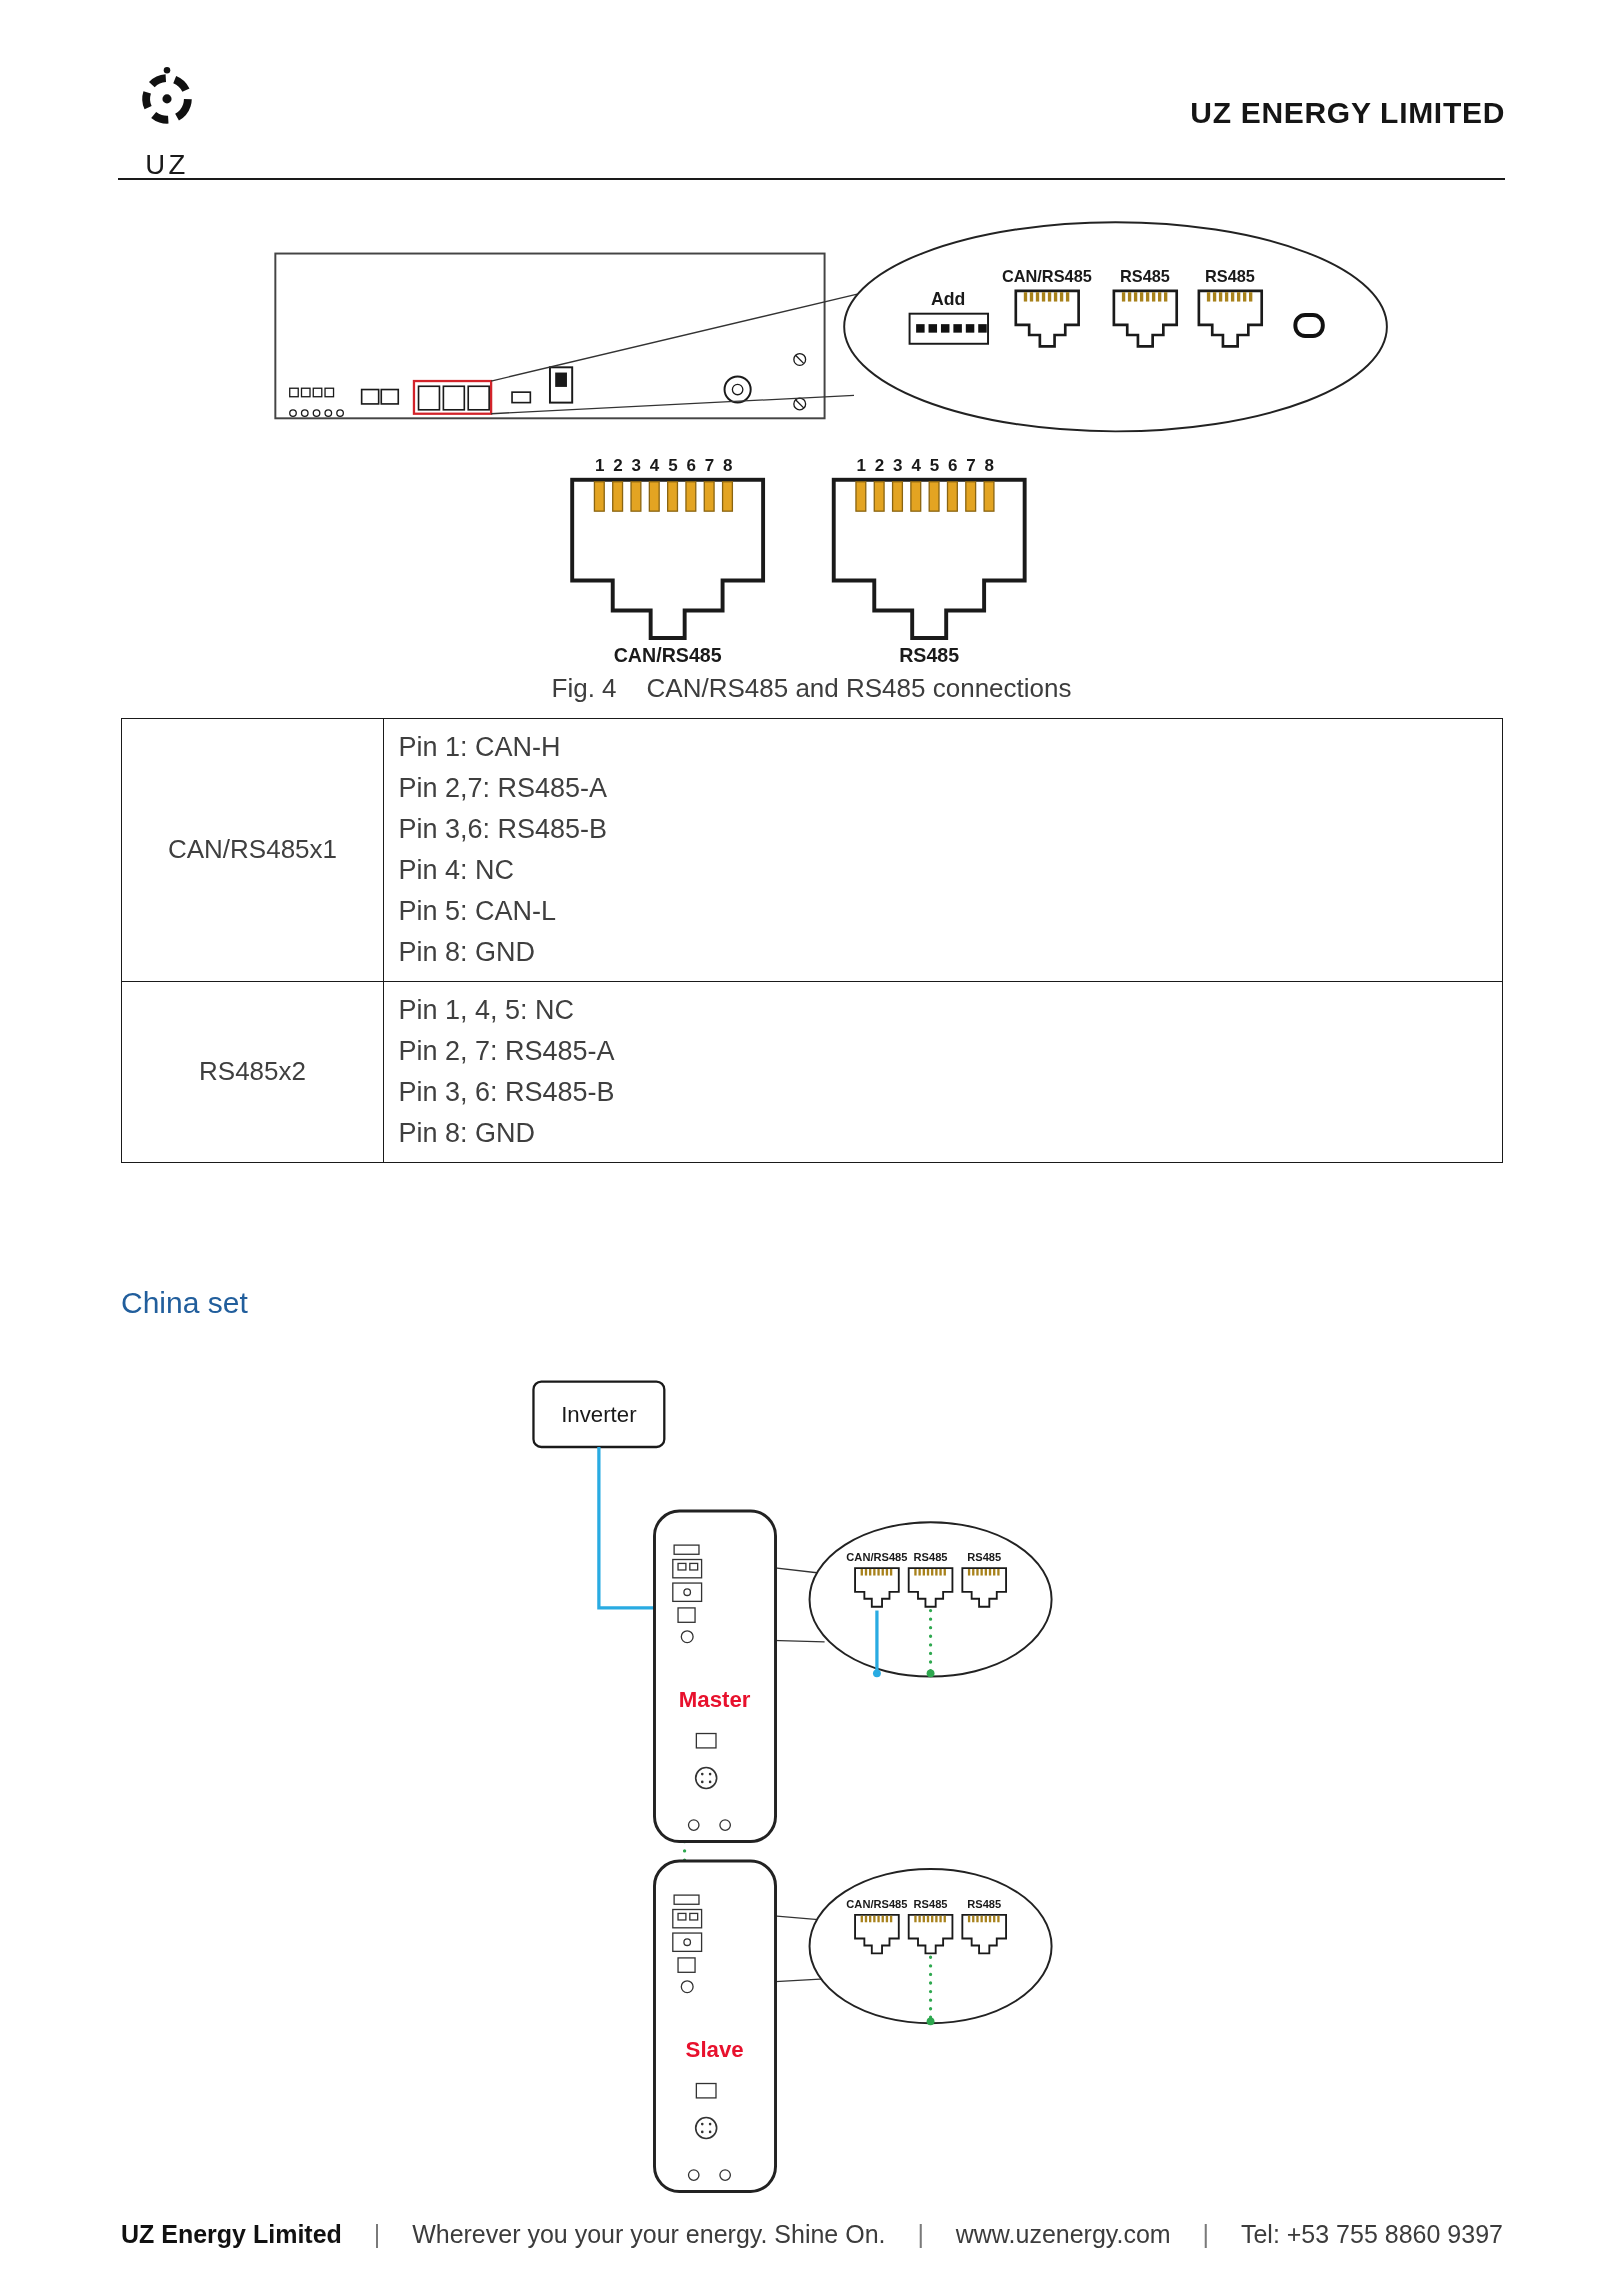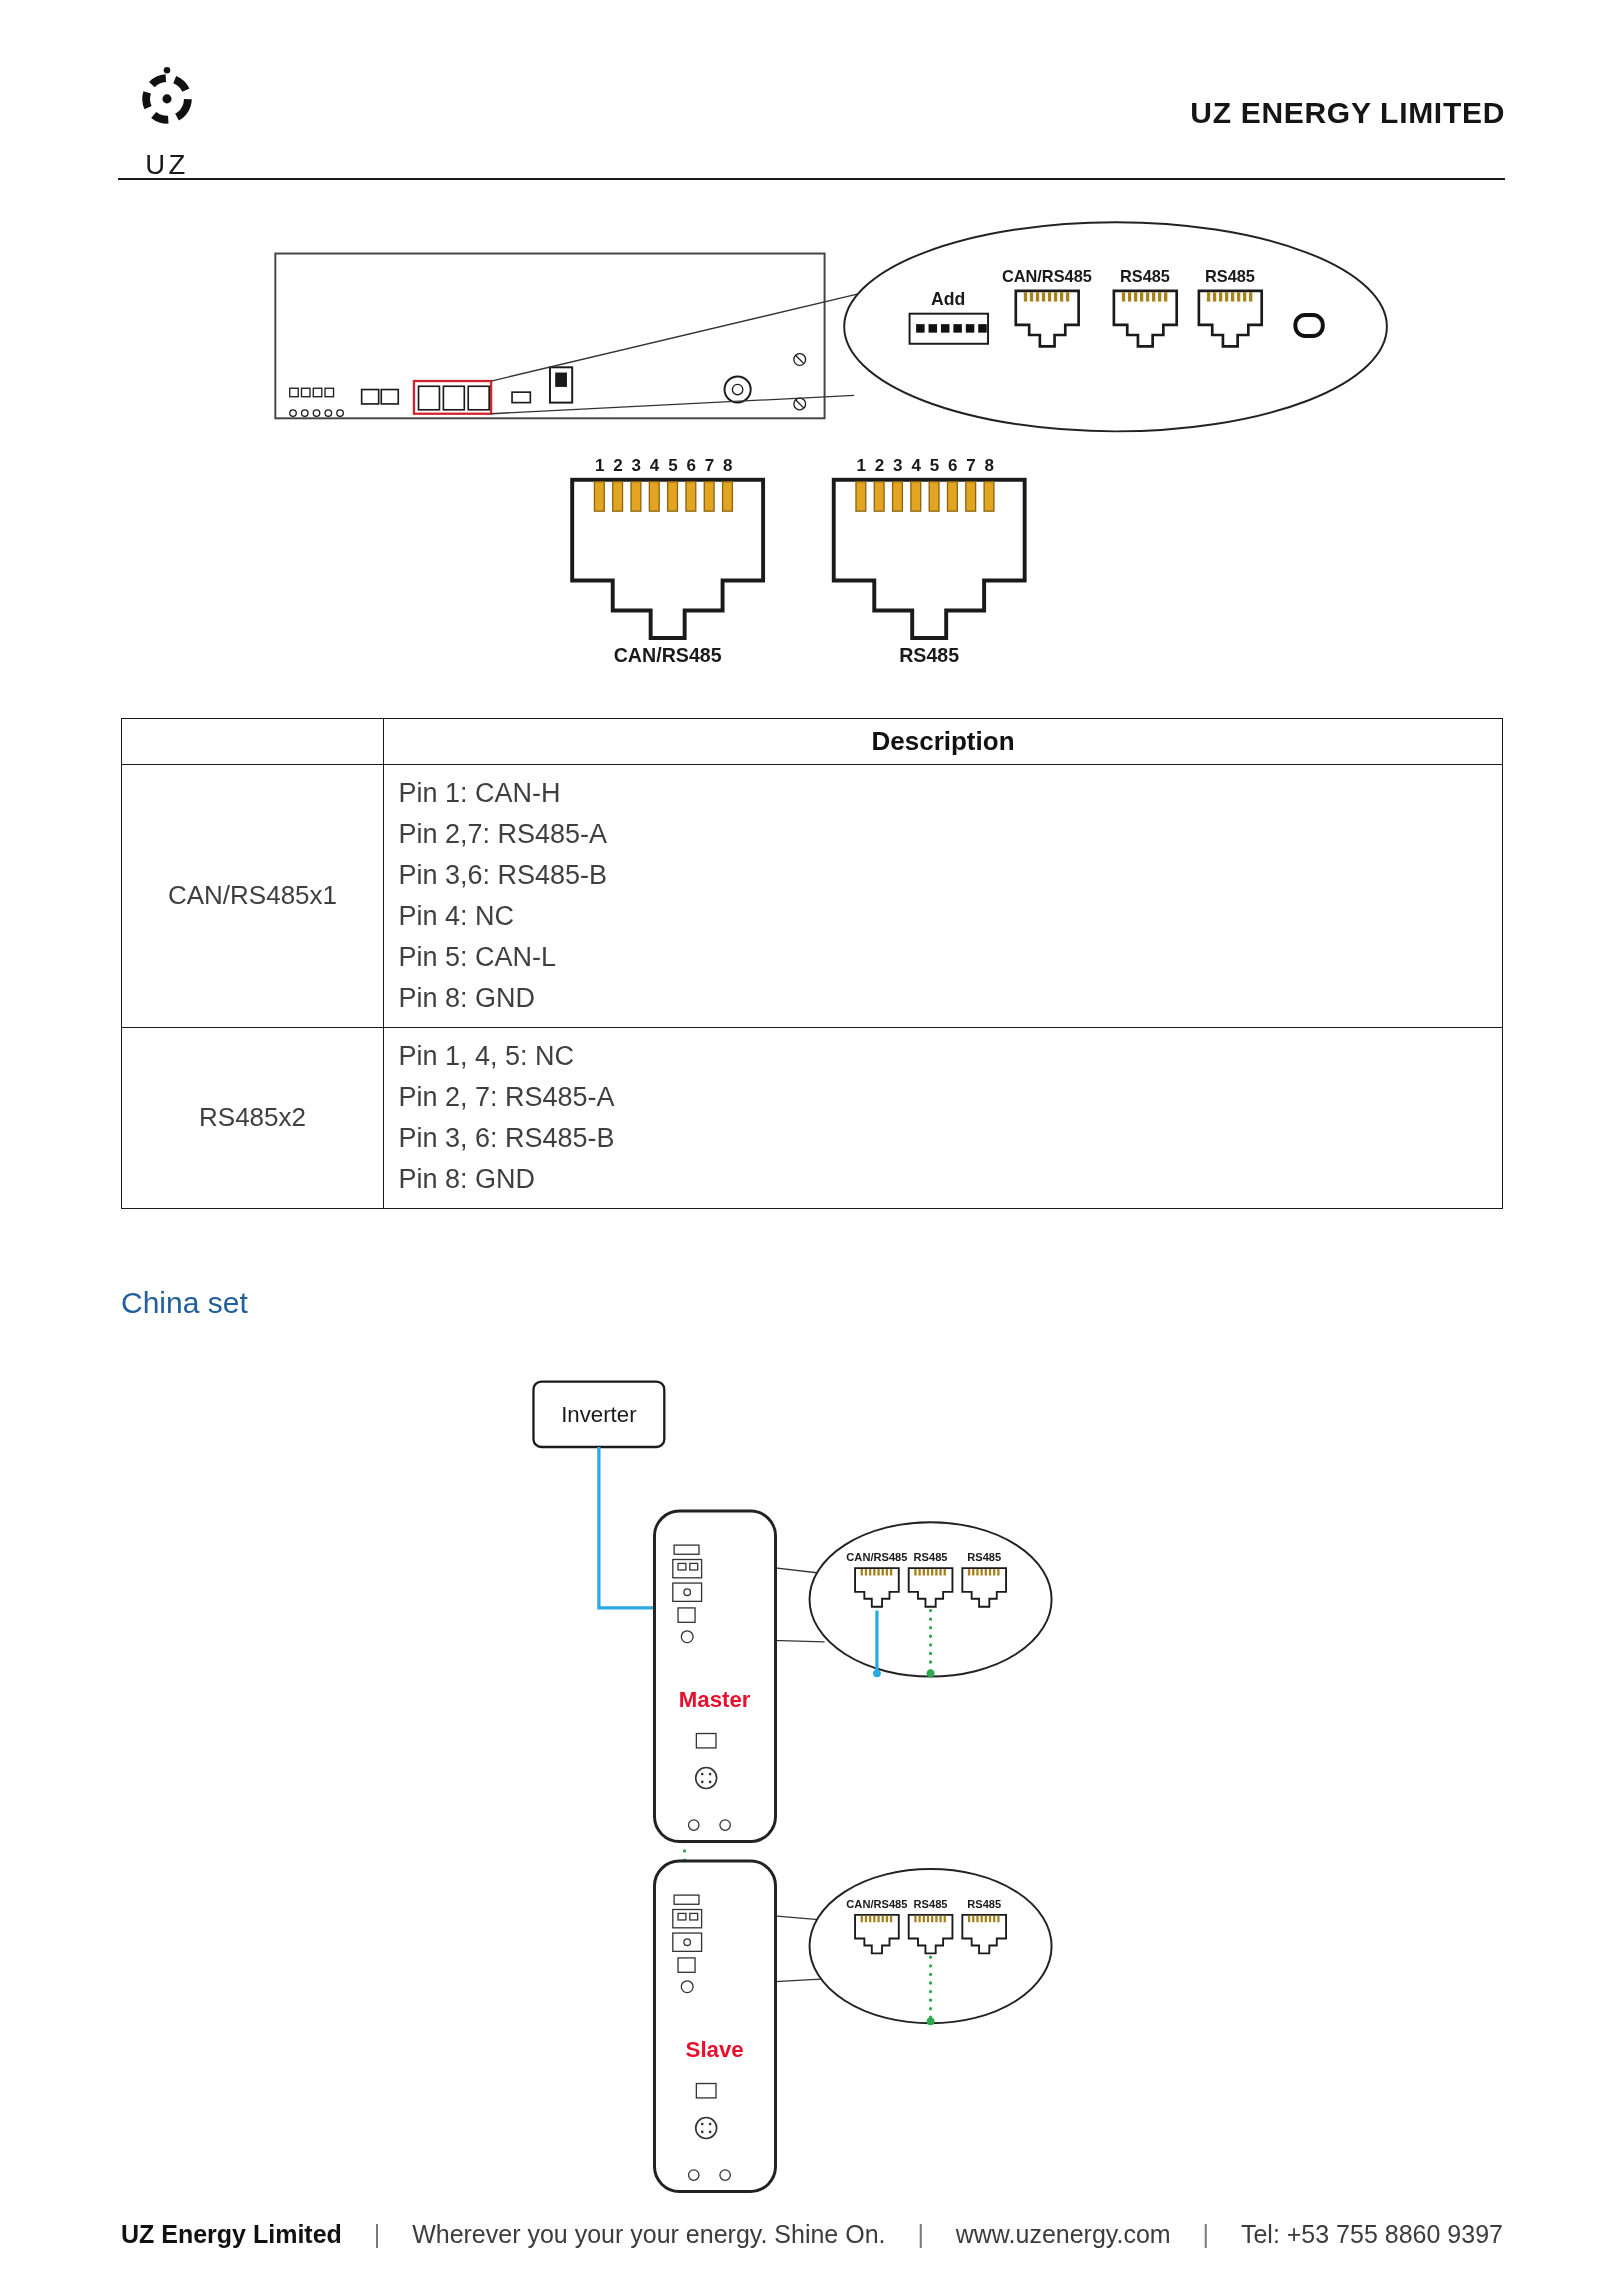--- a/index.html
+++ b/index.html
@@ -182,27 +182,26 @@
       <text x="1220" y="420" text-anchor="middle" font-size="26" class="svg-bold">4</text>
       <text x="1248" y="420" text-anchor="middle" font-size="26" class="svg-bold">5</text>
       <text x="1276" y="420" text-anchor="middle" font-size="26" class="svg-bold">6</text>
       <text x="1304" y="420" text-anchor="middle" font-size="26" class="svg-bold">7</text>
       <text x="1332" y="420" text-anchor="middle" font-size="26" class="svg-bold">8</text>
       <use href="#rj45big" x="1090" y="430" width="300" height="250"></use>
       <text x="1240" y="712" text-anchor="middle" font-size="30" class="svg-bold">RS485</text>
     </g>
   </svg>
 
+  <div class="fig-caption">
+    <span class="pfx">Fig. 4</span><span>CAN/RS485 and RS485 connections</span>
+  </div>
 
   <table class="spec-table">
     <tbody>
-        <tr>
-      <td class="c-name head-blank"></td>
-      <td class="head-desc">Description</td>
-    </tr>
     <tr>
       <td class="c-name">CAN/RS485x1</td>
       <td class="c-desc">
         <div class="line">Pin 1: CAN-H</div>
         <div class="line">Pin 2,7: RS485-A</div>
         <div class="line">Pin 3,6: RS485-B</div>
         <div class="line">Pin 4: NC</div>
         <div class="line">Pin 5: CAN-L</div>
         <div class="line">Pin 8: GND</div>
       </td>

